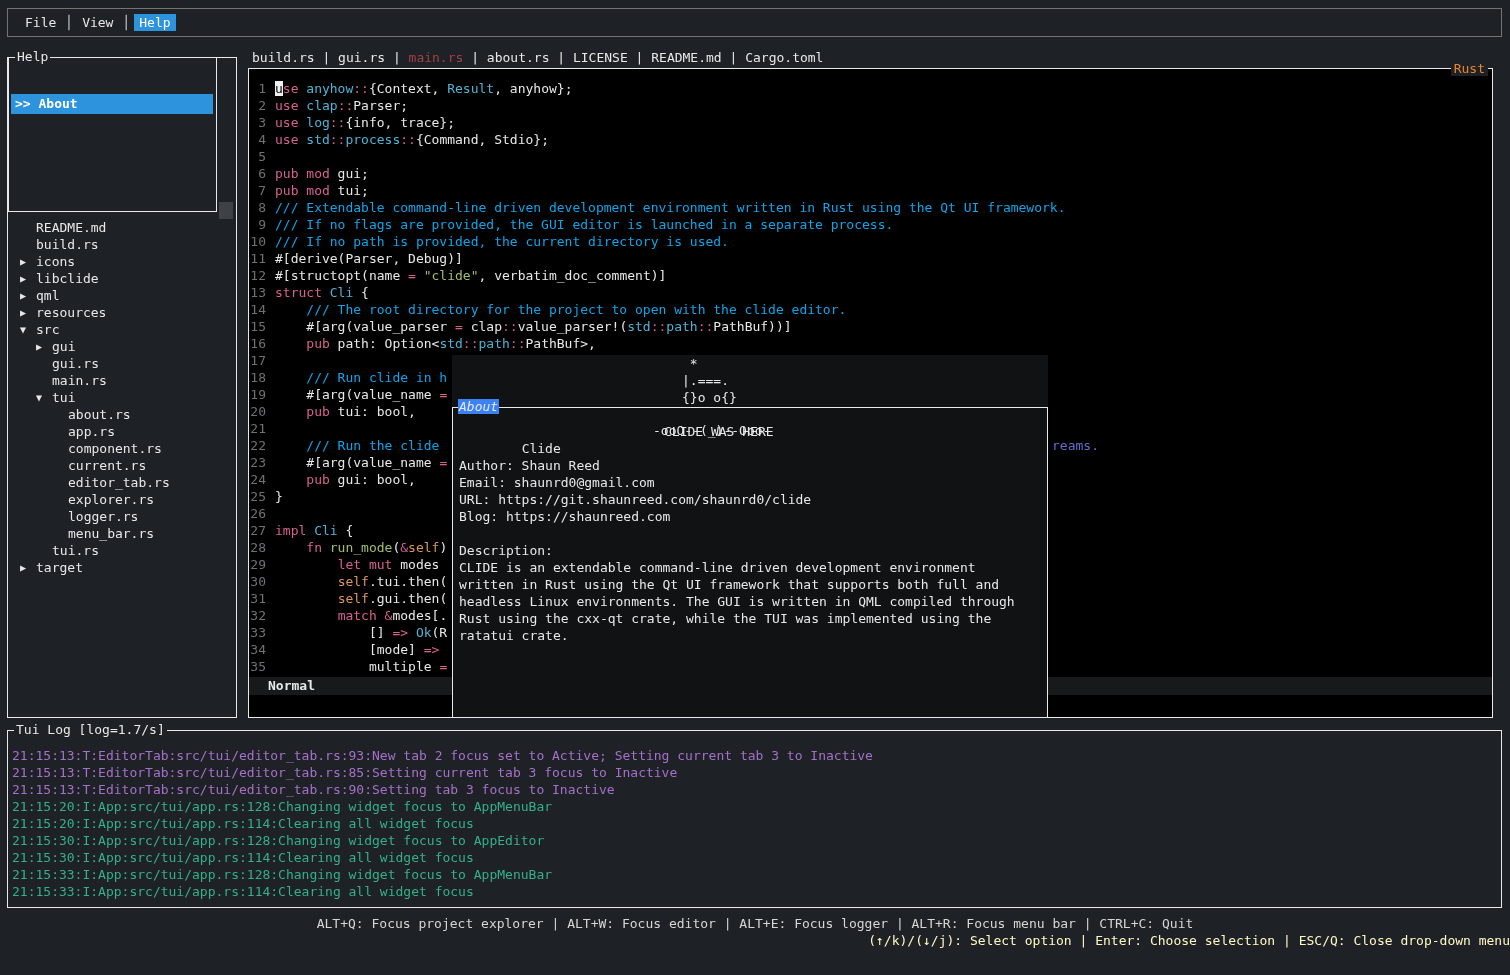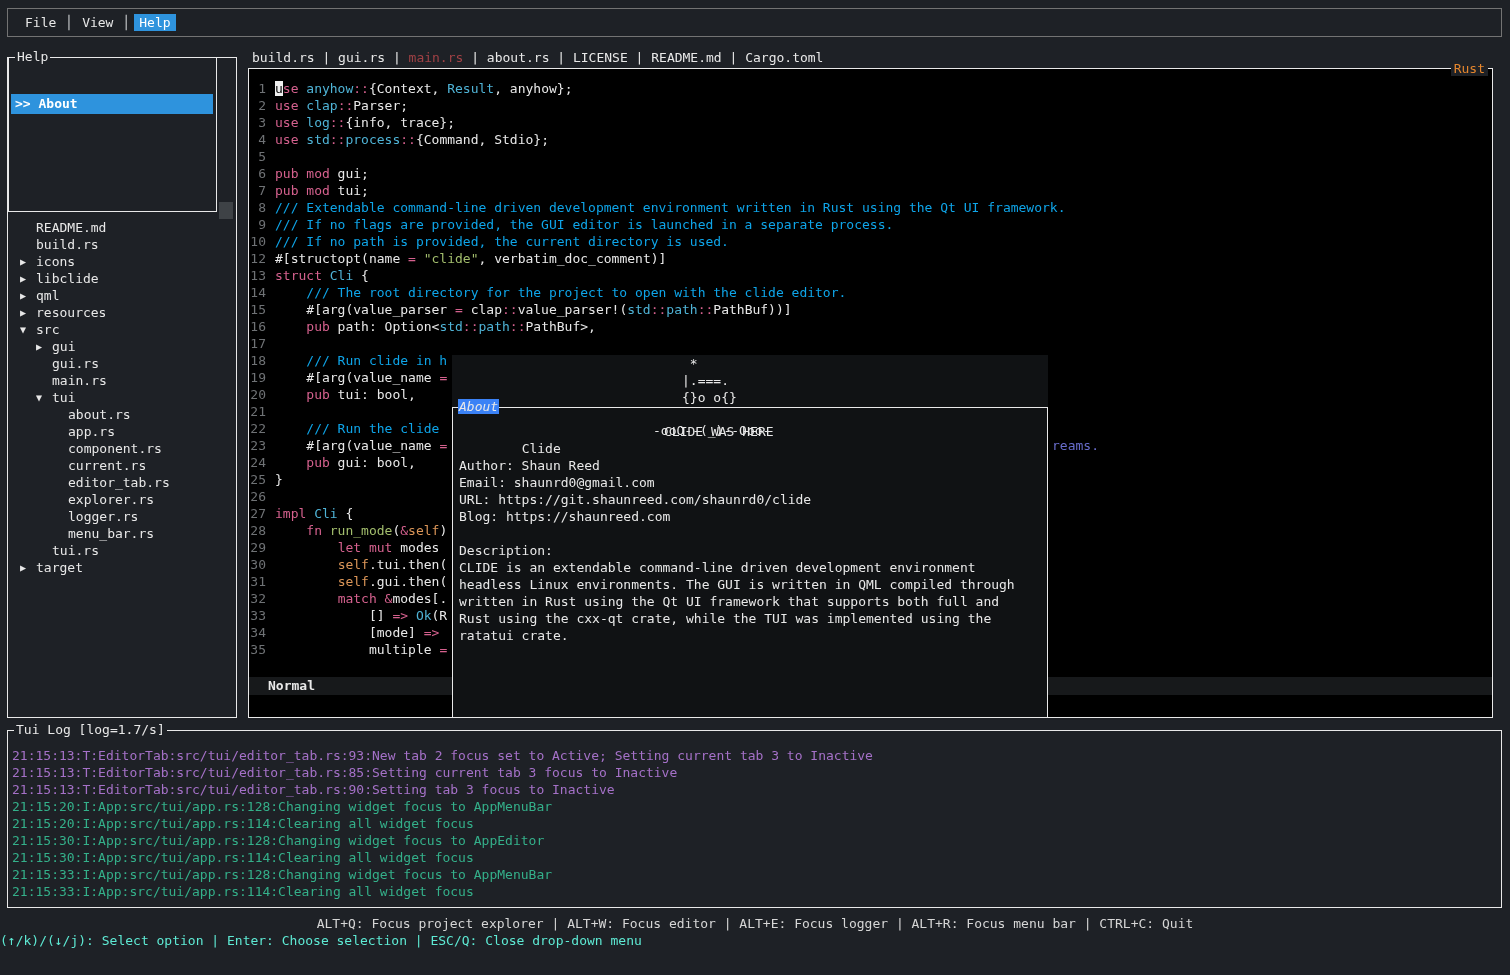--- a/index.html
+++ b/index.html
@@ -61,21 +61,21 @@
   
   #log-panel { left:7px; top:730px; width:1495px; height:178px; border:1px solid #e9e9e9; }
   #log-panel-title { left:6px; top:-9px; background:#1e2126; padding:0 2px; }
   #log-lines { position:absolute; left:4px; top:16px; }
   .log-row { height:17px; line-height:17px; white-space:pre; }
   .log-trace { color:#a571c8; }
   .log-info  { color:#34b08a; }
 
   
   #keys-line1 { left:0; top:915px; width:1510px; text-align:center; height:17px; line-height:17px; color:#d6d6d6; }
-  #keys-line2 { left:0; top:932px; width:1510px; text-align:left; height:17px; line-height:17px; color:#5eead4; }
+  #keys-line2 { left:0; top:932px; width:1510px; text-align:right; height:17px; line-height:17px; color:#fef9c3; }
 </style>
 </head>
 <body>
 
 <div id="menu-bar" class="abs">
     <span class="menu-item">File</span>
     <span class="menu-sep">│</span>
     <span class="menu-item">View</span>
     <span class="menu-sep">│</span>
     <span class="menu-item active">Help</span>
@@ -119,20 +119,21 @@
     <div class="code-row"><span class="gutter">1</span><span class="code-text"><span class="cur">u</span><span class="k">se</span><span class="w"> </span><span class="c">anyhow</span><span class="k">::</span><span class="w">{Context, </span><span class="c">Result</span><span class="w">, anyhow};</span></span></div>
     <div class="code-row"><span class="gutter">2</span><span class="code-text"><span class="k">use</span><span class="w"> </span><span class="c">clap</span><span class="k">::</span><span class="w">Parser;</span></span></div>
     <div class="code-row"><span class="gutter">3</span><span class="code-text"><span class="k">use</span><span class="w"> </span><span class="c">log</span><span class="k">::</span><span class="w">{info, trace};</span></span></div>
     <div class="code-row"><span class="gutter">4</span><span class="code-text"><span class="k">use</span><span class="w"> </span><span class="c">std</span><span class="k">::</span><span class="c">process</span><span class="k">::</span><span class="w">{Command, Stdio};</span></span></div>
     <div class="code-row"><span class="gutter">5</span><span class="code-text"></span></div>
     <div class="code-row"><span class="gutter">6</span><span class="code-text"><span class="k">pub</span><span class="w"> </span><span class="k">mod</span><span class="w"> gui;</span></span></div>
     <div class="code-row"><span class="gutter">7</span><span class="code-text"><span class="k">pub</span><span class="w"> </span><span class="k">mod</span><span class="w"> tui;</span></span></div>
     <div class="code-row"><span class="gutter">8</span><span class="code-text"><span class="m">/// Extendable command-line driven development environment written in Rust using the Qt UI framework.</span></span></div>
     <div class="code-row"><span class="gutter">9</span><span class="code-text"><span class="m">/// If no flags are provided, the GUI editor is launched in a separate process.</span></span></div>
     <div class="code-row"><span class="gutter">10</span><span class="code-text"><span class="m">/// If no path is provided, the current directory is used.</span></span></div>
+    <div class="code-row"><span class="gutter">11</span><span class="code-text"><span class="w">#[derive(Parser, Debug)]</span></span></div>
     <div class="code-row"><span class="gutter">12</span><span class="code-text"><span class="w">#[structopt(name </span><span class="k">=</span><span class="w"> </span><span class="g">"clide"</span><span class="w">, verbatim_doc_comment)]</span></span></div>
     <div class="code-row"><span class="gutter">13</span><span class="code-text"><span class="k">struct</span><span class="w"> </span><span class="c">Cli</span><span class="w"> {</span></span></div>
     <div class="code-row"><span class="gutter">14</span><span class="code-text"><span class="m">    /// The root directory for the project to open with the clide editor.</span></span></div>
     <div class="code-row"><span class="gutter">15</span><span class="code-text"><span class="w">    #[arg(value_parser </span><span class="k">=</span><span class="w"> clap</span><span class="k">::</span><span class="w">value_parser!(</span><span class="c">std</span><span class="k">::</span><span class="c">path</span><span class="k">::</span><span class="w">PathBuf))]</span></span></div>
     <div class="code-row"><span class="gutter">16</span><span class="code-text"><span class="w">    </span><span class="k">pub</span><span class="w"> path: Option&lt;</span><span class="c">std</span><span class="k">::</span><span class="c">path</span><span class="k">::</span><span class="w">PathBuf&gt;,</span></span></div>
     <div class="code-row"><span class="gutter">17</span><span class="code-text"></span></div>
     <div class="code-row"><span class="gutter">18</span><span class="code-text"><span class="m">    /// Run clide in h</span></span></div>
     <div class="code-row"><span class="gutter">19</span><span class="code-text"><span class="w">    #[arg(value_name </span><span class="k">=</span></span></div>
     <div class="code-row"><span class="gutter">20</span><span class="code-text"><span class="w">    </span><span class="k">pub</span><span class="w"> tui: bool,</span></span></div>
     <div class="code-row"><span class="gutter">21</span><span class="code-text"></span></div>
@@ -171,22 +172,22 @@
       </div>
       <div id="about-lines">
           <div class="dlg-row">&nbsp;</div>
           <div class="dlg-row">Author: Shaun Reed</div>
           <div class="dlg-row">Email: shaunrd0@gmail.com</div>
           <div class="dlg-row">URL: https://git.shaunreed.com/shaunrd0/clide</div>
           <div class="dlg-row">Blog: https://shaunreed.com</div>
           <div class="dlg-row">&nbsp;</div>
           <div class="dlg-row">Description:</div>
           <div class="dlg-row">CLIDE is an extendable command-line driven development environment</div>
+          <div class="dlg-row">written in Rust using the Qt UI framework that supports both full and</div>
           <div class="dlg-row">headless Linux environments. The GUI is written in QML compiled through</div>
-          <div class="dlg-row">written in Rust using the Qt UI framework that supports both full and</div>
           <div class="dlg-row">Rust using the cxx-qt crate, while the TUI was implemented using the</div>
           <div class="dlg-row">ratatui crate.</div>
         </div>
     </div>
   </div>
 </div>
 
 <div id="log-panel" class="abs">
   <div id="log-panel-title" class="abs">Tui Log [log=1.7/s]</div>
   <div id="log-lines">

